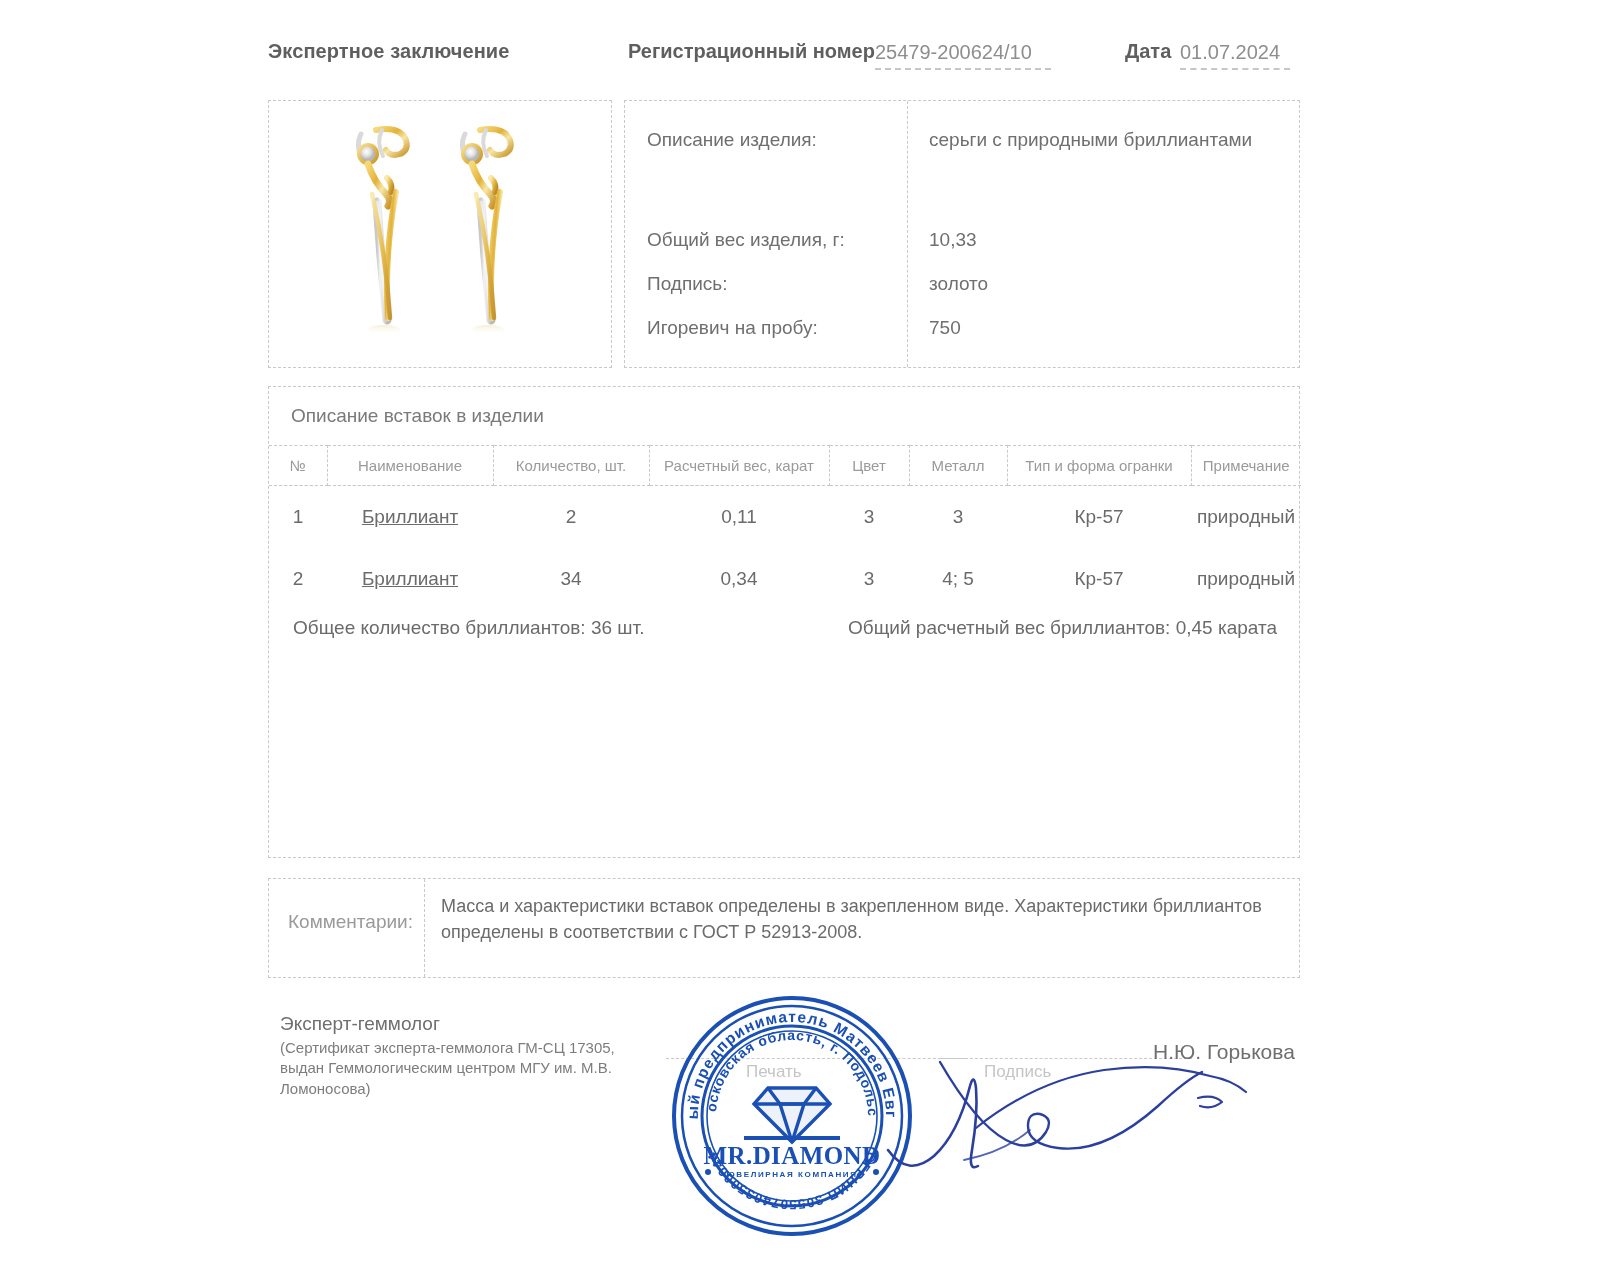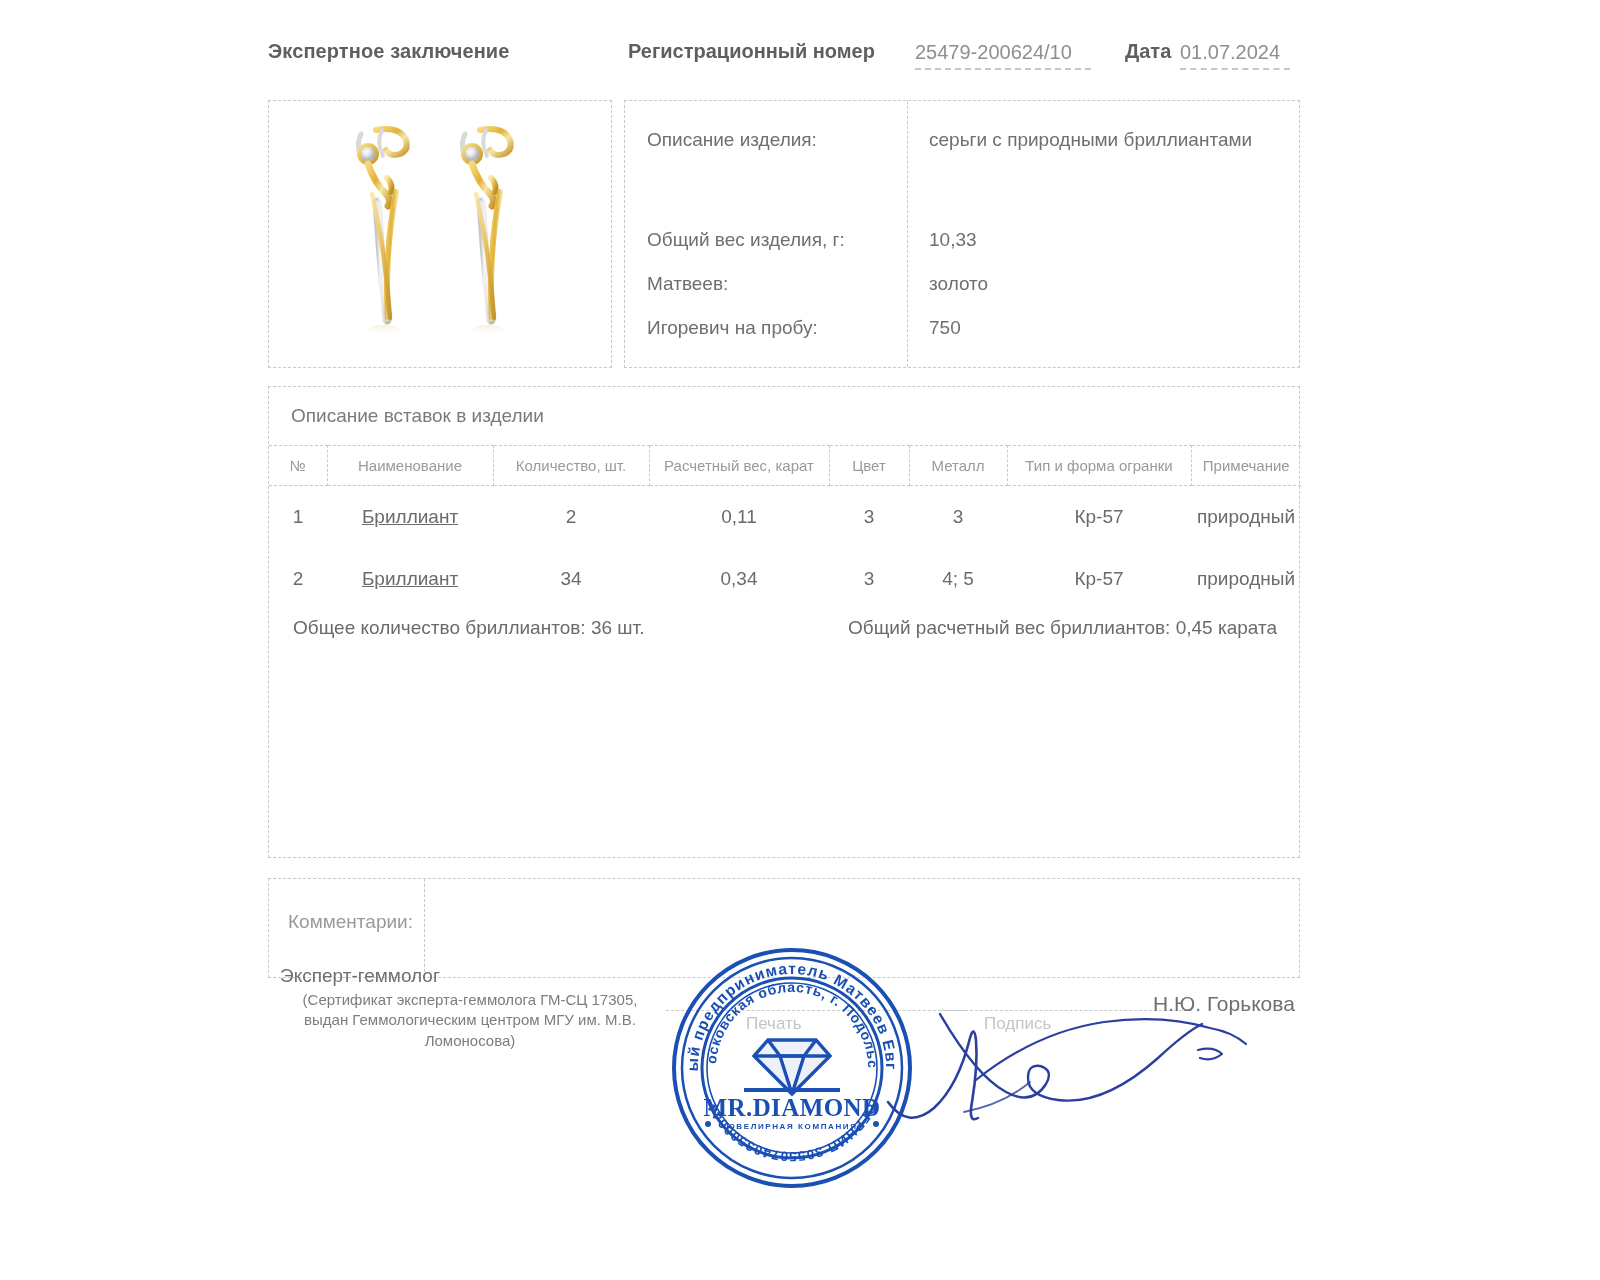--- a/index.html
+++ b/index.html
@@ -53,21 +53,20 @@
   .hdr-reg-value {
     position: absolute;
     left: 607px;
     top: 3px;
     font-size: 20px;
     color: #8e8e8e;
     white-space: nowrap;
     border-bottom: 2px dashed #c6c6c6;
     padding-bottom: 4px;
     min-width: 176px;
-    margin-left: 40px;
   }
   .hdr-date-label {
     position: absolute;
     left: 857px;
     top: 2px;
     font-size: 20px;
     font-weight: bold;
     color: #5f5f5f;
     white-space: nowrap;
   }
@@ -257,24 +256,23 @@
     width: 840px;
     font-size: 18px;
     line-height: 1.45;
     color: #6b6b6b;
   }
 
   
   .footer {
     position: absolute;
     left: 268px;
-    top: 952px;
+    top: 1000px;
     width: 1032px;
     height: 240px;
-    text-align: center;
   }
   .expert-title {
     position: absolute;
     left: 12px;
     top: 13px;
     font-size: 19px;
     color: #6f6f6f;
     white-space: nowrap;
   }
   .expert-sub {
@@ -430,21 +428,21 @@
       <span class="k">Описание изделия:</span>
       <span class="v">серьги с природными бриллиантами</span>
     </div>
 
     <div class="item-row r-weight">
       <span class="k">Общий вес изделия, г:</span>
       <span class="v">10,33</span>
     </div>
 
     <div class="item-row r-metal">
-      <span class="k">Матвеев:</span>
+      <span class="k">Подпись:</span>
       <span class="v">золото</span>
     </div>
 
     <div class="item-row r-fine">
       <span class="k">Игоревич на пробу:</span>
       <span class="v">750</span>
     </div>
   </div>
 
   <div class="dbox inserts-panel">
@@ -499,20 +497,21 @@
 
     <div class="totals">
       <span class="left">Общее количество бриллиантов: 36 шт.</span>
       <span class="right">Общий расчетный вес бриллиантов: 0,45 карата</span>
     </div>
   </div>
 
   <div class="dbox comments-panel">
     <div class="comments-divider"></div>
     <div class="comments-label">Комментарии:</div>
+    <div class="comments-text">Масса и характеристики вставок определены в закрепленном виде. Характеристики бриллиантов определены в соответствии с ГОСТ Р 52913-2008.</div>
   </div>
 
   <div class="footer">
     <div class="expert-title">Эксперт-геммолог</div>
     <div class="expert-sub">(Сертификат эксперта-геммолога ГМ-СЦ 17305, выдан Геммологическим центром МГУ им. М.В. Ломоносова)</div>
 
     <div class="seal-slot"></div>
     <div class="seal-caption">Печать</div>
 
     <div class="sign-slot"></div>

